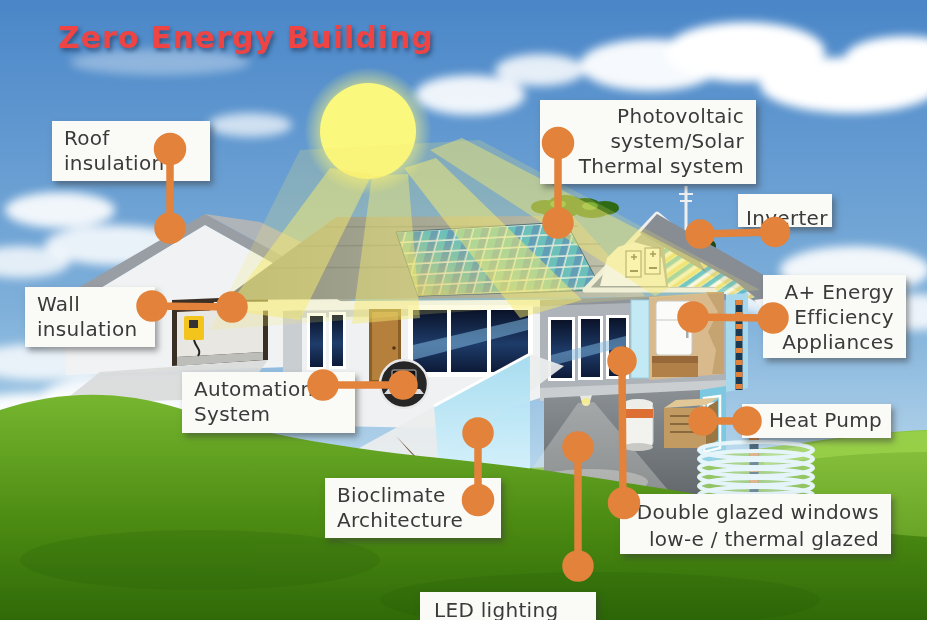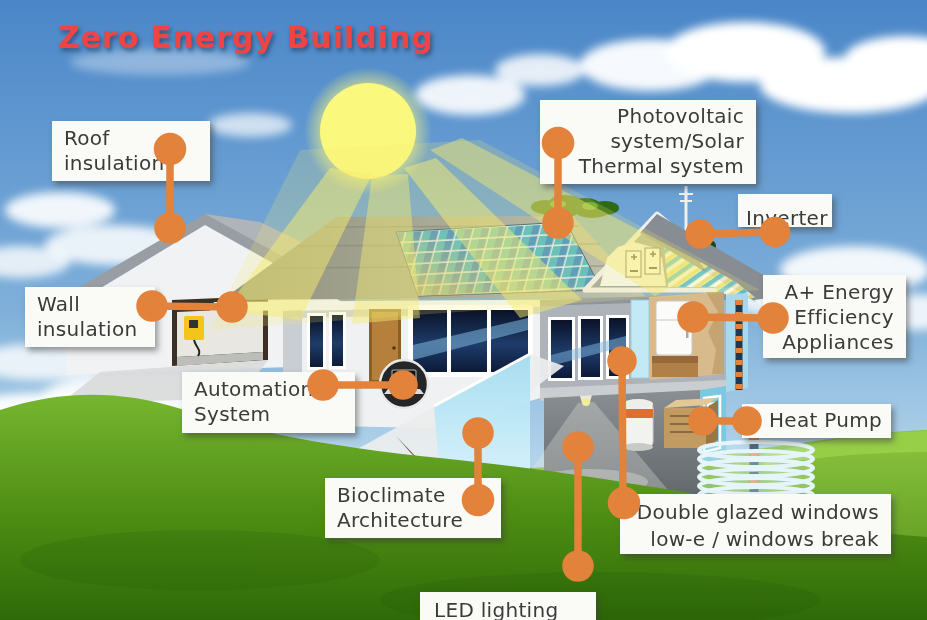--- a/index.html
+++ b/index.html
@@ -354,21 +354,21 @@
 <div id="lbl-automation" class="lbl">
   <div>Automation</div>
   <div>System</div>
 </div>
 <div id="lbl-bioclimate" class="lbl">
   <div>Bioclimate</div>
   <div>Architecture</div>
 </div>
 <div id="lbl-dg" class="lbl r">
   <div>Double glazed windows</div>
-  <div>low-e / windows break</div>
+  <div>low-e / thermal glazed</div>
 </div>
 <div id="lbl-led" class="lbl">
   <div>LED lighting</div>
 </div>
 
 <svg id="connectors" viewBox="0 0 927 620">
   <g stroke="#e2823b" stroke-width="7.5" stroke-linecap="round" fill="#e2823b">
     <g>
       <line x1="170" y1="150" x2="170" y2="228"></line>
           <circle cx="170" cy="149" r="12.5"></circle>

